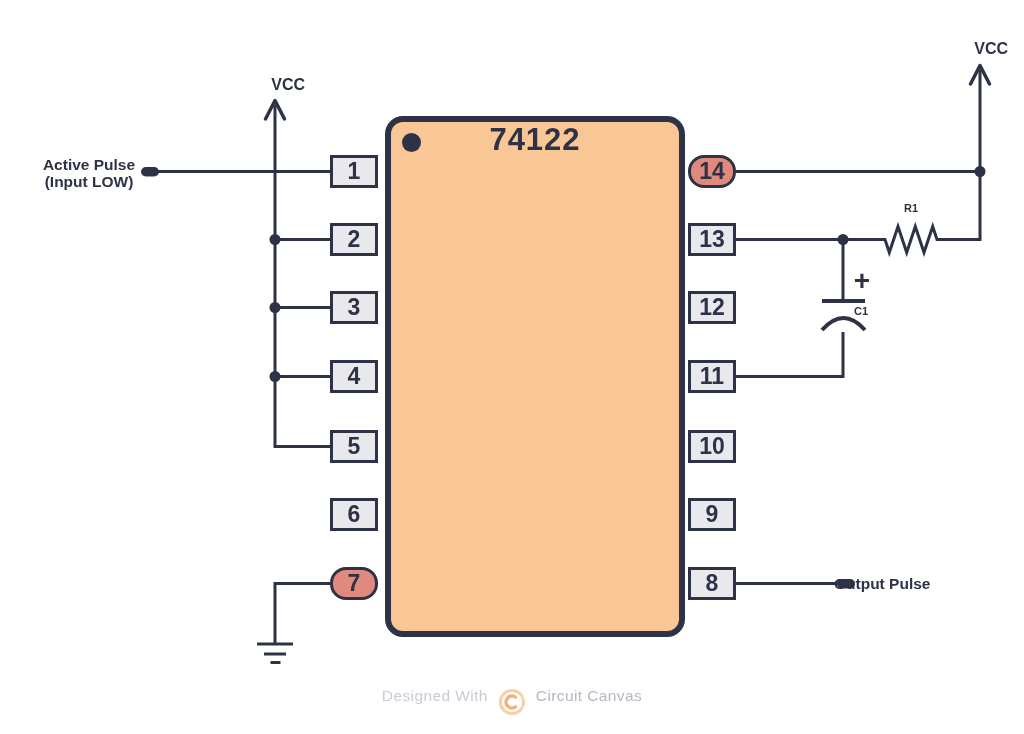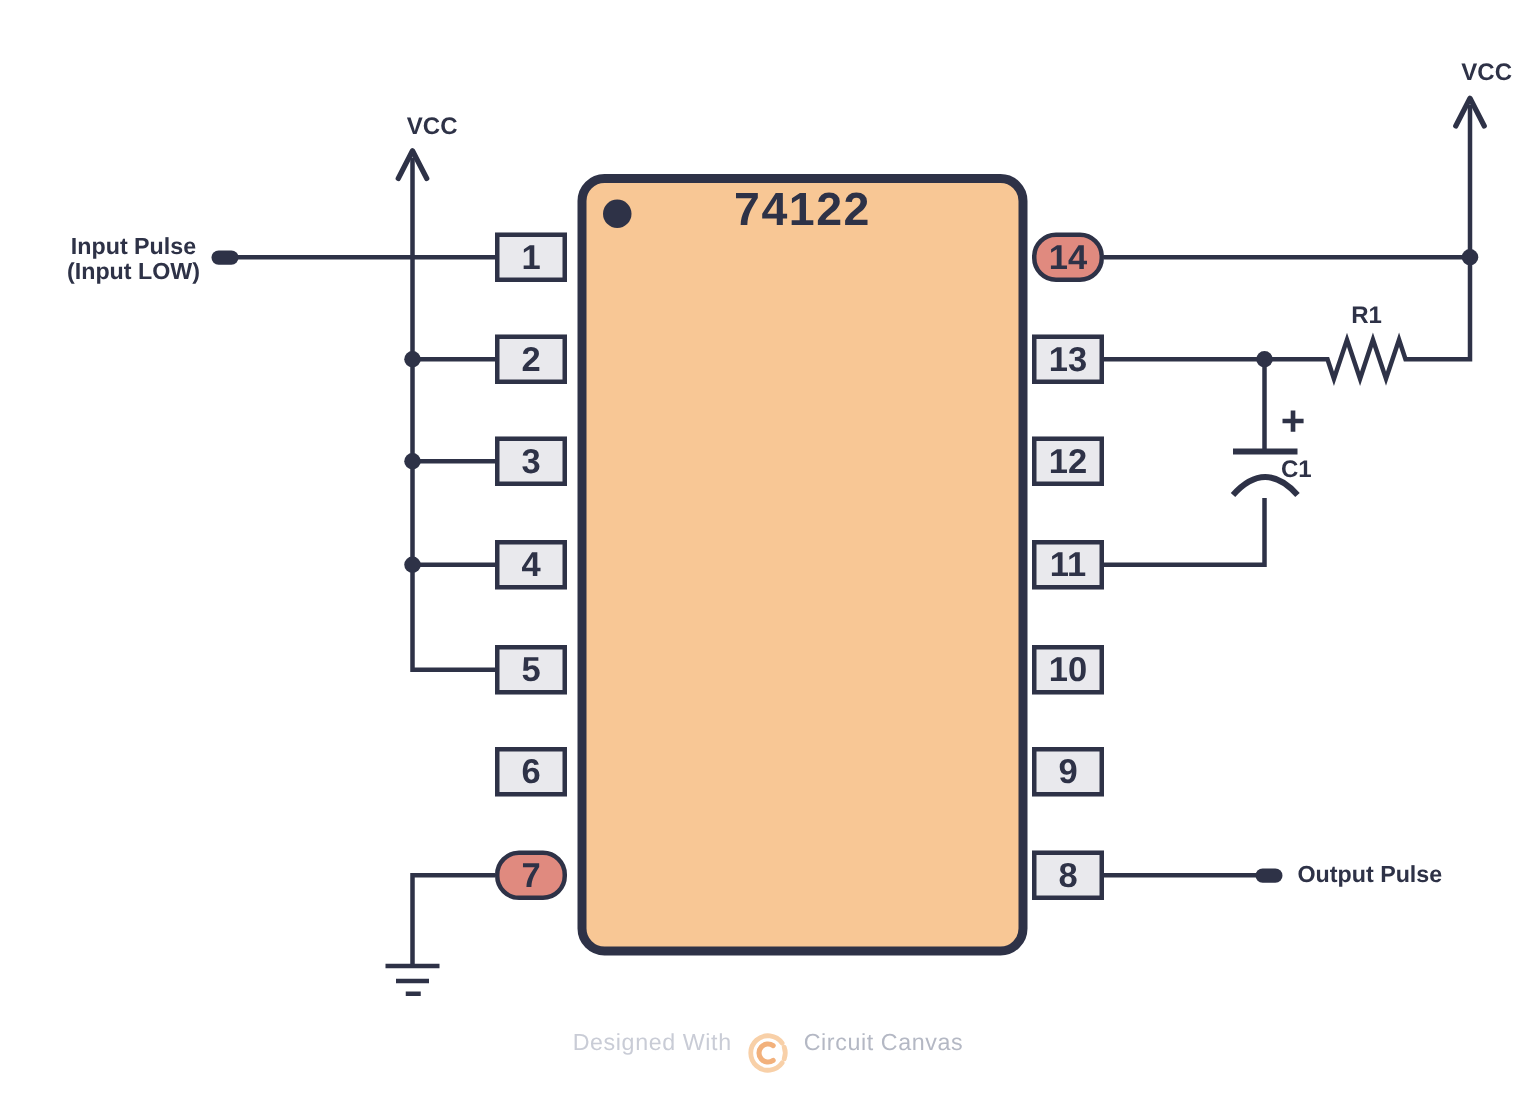--- a/index.html
+++ b/index.html
@@ -34,21 +34,21 @@
     display:flex;align-items:center;justify-content:center;
     font-size:23px;font-weight:600;color:var(--navy,#2e3247);z-index:3;
   }
   .pin.hl{background:var(--pin-highlight,#e08a7f);border-radius:16px;}
   .pin.left{left:330px;}
   .pin.right{left:688px;}
 
   .txt{position:absolute;color:var(--navy,#2e3247);z-index:4;}
   .vcc-label{font-size:16px;font-weight:600;width:60px;text-align:right;}
   .io-label{font-size:15.5px;font-weight:700;line-height:17px;}
-  .part-label{font-size:16px;font-weight:600;}
+  .part-label{font-size:11px;font-weight:600;}
 
   .footer{
     position:absolute;left:0;top:687px;width:1024px;height:34px;
     display:flex;align-items:flex-start;justify-content:center;gap:9px;z-index:4;
   }
   .footer-text{font-size:15.5px;letter-spacing:.4px;color:var(--footer-text,#c9ccd6);}
   .footer-brand{font-size:15.5px;letter-spacing:.4px;color:var(--footer-brand,#b4b8c4);}
   .logo-outer{stroke:var(--logo-orange-light,#f8d0a8);stroke-width:3.2;fill:none;stroke-linecap:round;}
   .logo-inner{stroke:var(--logo-orange,#f2b17c);stroke-width:3.4;fill:none;stroke-linecap:round;}
 </style>
@@ -115,25 +115,25 @@
   <div class="pin right" style="top:291px">12</div>
   <div class="pin right" style="top:360px">11</div>
   <div class="pin right" style="top:430px">10</div>
   <div class="pin right" style="top:498px">9</div>
   <div class="pin right" style="top:567px">8</div>
 
   <div class="txt vcc-label" style="left:245px;top:76px">VCC</div>
   <div class="txt vcc-label" style="left:948px;top:40px">VCC</div>
 
   <div class="txt io-label" style="left:19px;top:156px;width:140px;text-align:center">
-    <div>Input Pulse</div>
+    <div>Active Pulse</div>
     <div>(Input LOW)</div>
   </div>
 
-  <div class="txt io-label" style="left:865px;top:575px">Output Pulse</div>
+  <div class="txt io-label" style="left:834px;top:575px">Output Pulse</div>
 
   <div class="txt part-label" style="left:886px;top:202px;width:50px;text-align:center">R1</div>
   <div class="txt part-label" style="left:854px;top:305px">C1</div>
 
   <div class="footer">
     <span class="footer-text">Designed With</span>
     <svg width="30" height="30" viewBox="-15 -15 30 30">
       <path class="logo-outer" d="M 9.42 -6.6 A 11.5 11.5 0 1 0 9.42 6.6"></path>
       <path class="logo-outer" d="M 10.81 -3.93 A 11.5 11.5 0 0 1 10.81 3.93"></path>
       <path class="logo-inner" d="M 3.44 -4.91 A 6 6 0 1 0 3.44 4.91"></path>

